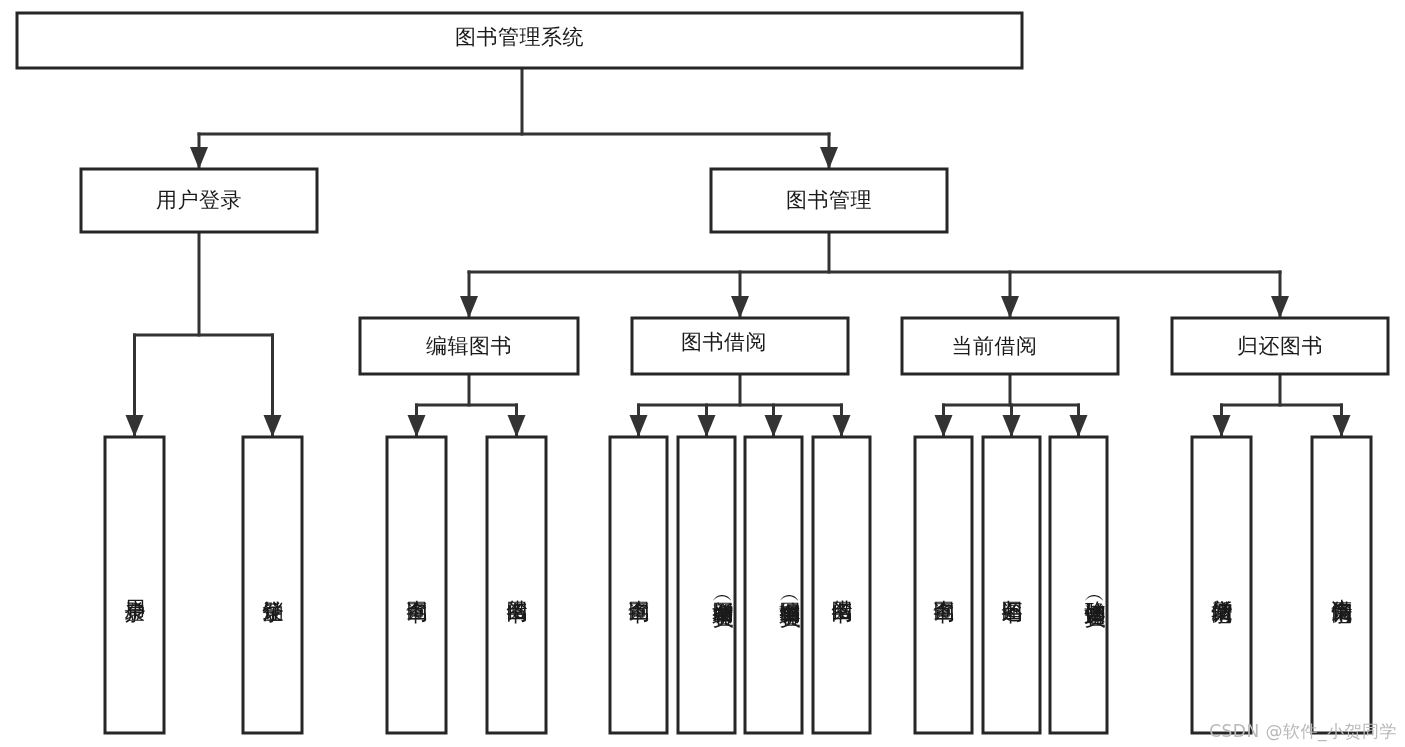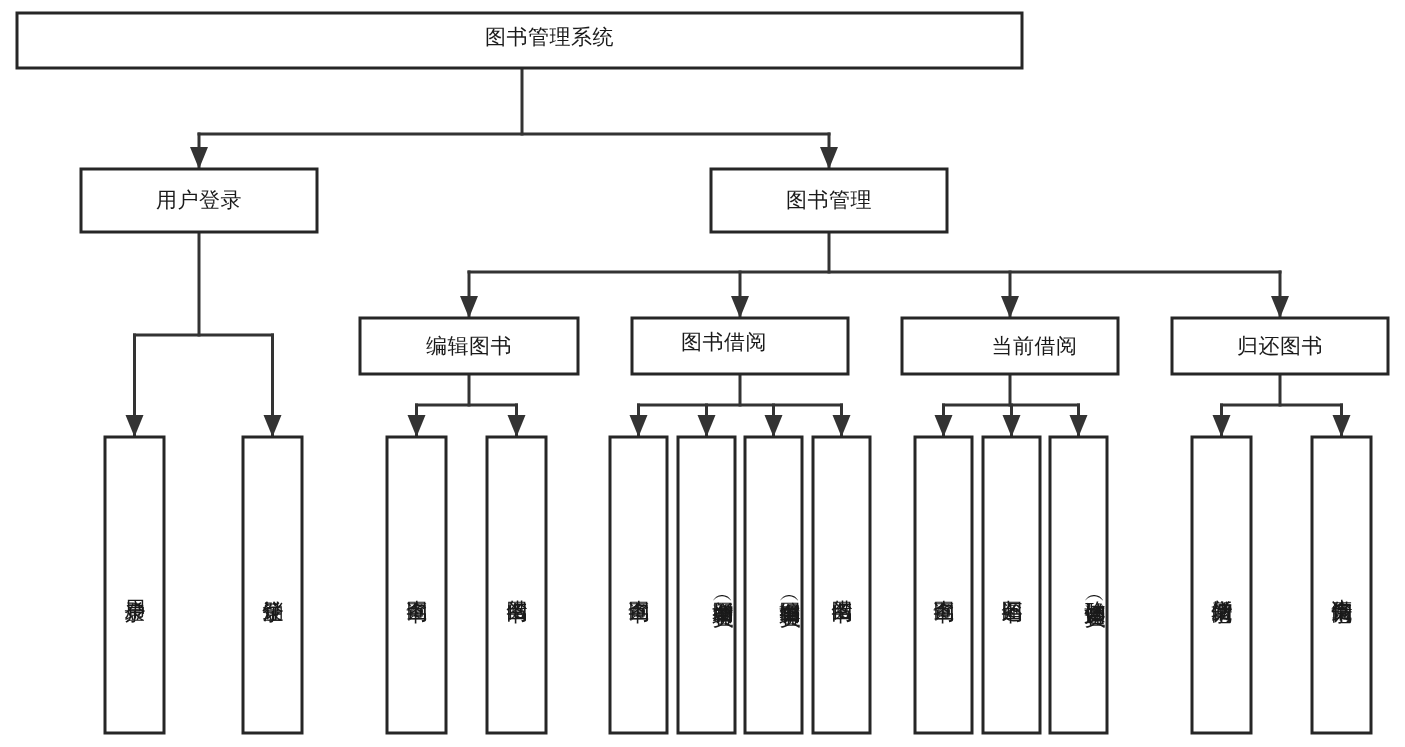--- a/index.html
+++ b/index.html
@@ -155,34 +155,35 @@
         <rect x="745" y="437" width="57" height="296" class="node-rect"></rect>
         <rect x="813" y="437" width="57" height="296" class="node-rect"></rect>
         <rect x="915" y="437" width="57" height="296" class="node-rect"></rect>
         <rect x="983" y="437" width="57" height="296" class="node-rect"></rect>
         <rect x="1050" y="437" width="57" height="296" class="node-rect"></rect>
         <rect x="1192" y="437" width="59" height="296" class="node-rect"></rect>
         <rect x="1312" y="437" width="59" height="296" class="node-rect"></rect>
       </g>
     </svg>
   <div id="label-layer">
-      <div class="node-label-h" style="left: 17px; top: 13px; width: 1005px; height: 49px; padding-left: 30px;">图书管理系统</div>
+      <div class="node-label-h" style="left: 17px; top: 13px; width: 1005px; height: 49px;">图书管理系统</div>
       <div class="node-label-h" style="left: 81px; top: 169px; width: 236px; height: 63px;">用户登录</div>
       <div class="node-label-h" style="left: 711px; top: 169px; width: 236px; height: 63px; border-radius: 7px;">图书管理</div>
       <div class="node-label-h" style="left: 360px; top: 318px; width: 218px; height: 56px;">编辑图书</div>
       <div class="node-label-h" style="left: 616px; top: 318px; width: 216px; height: 52px; font-family: Liberation Mono, monospace;">图书借阅</div>
-      <div class="node-label-h" style="left: 902px; top: 318px; width: 185px; height: 56px; padding-left: 40px;">当前借阅</div>
+      <div class="node-label-h" style="left: 902px; top: 318px; width: 185px; height: 56px;">当前借阅</div>
       <div class="node-label-h" style="left: 1172px; top: 318px; width: 216px; height: 56px;">归还图书</div>
       <div class="node-label-v" style="left: 105px; top: 437px; width: 59px; height: 296px; justify-content: center; align-items: center;">用户登录</div>
       <div class="node-label-v" style="left: 243px; top: 437px; width: 59px; height: 296px; justify-content: center; align-items: center;">注销登录</div>
       <div class="node-label-v" style="left: 387px; top: 437px; width: 59px; height: 296px; justify-content: center; align-items: center;">查询图书</div>
       <div class="node-label-v" style="left: 487px; top: 437px; width: 59px; height: 296px; justify-content: center; align-items: center;">借阅图书</div>
       <div class="node-label-v" style="left: 610px; top: 437px; width: 57px; height: 296px; justify-content: center; align-items: center;">查询图书</div>
       <div class="node-label-v" style="left: 678px; top: 437px; width: 57px; height: 296px; justify-content: center; align-items: flex-start; padding-top: 6px; box-sizing: border-box;">新增图书（管理员）</div>
       <div class="node-label-v" style="left: 745px; top: 437px; width: 57px; height: 296px; justify-content: center; align-items: flex-start; padding-top: 6px; box-sizing: border-box;">编辑图书（管理员）</div>
       <div class="node-label-v" style="left: 813px; top: 437px; width: 57px; height: 296px; justify-content: center; align-items: center;">借阅图书</div>
       <div class="node-label-v" style="left: 915px; top: 437px; width: 57px; height: 296px; justify-content: center; align-items: center;">查询图书</div>
       <div class="node-label-v" style="left: 983px; top: 437px; width: 57px; height: 296px; justify-content: center; align-items: center;">归还图书</div>
       <div class="node-label-v" style="left: 1050px; top: 437px; width: 57px; height: 296px; justify-content: center; align-items: flex-start; padding-top: 6px; box-sizing: border-box;">确认归还（管理员）</div>
       <div class="node-label-v" style="left: 1192px; top: 437px; width: 59px; height: 296px; justify-content: center; align-items: center;">新增借阅记录</div>
       <div class="node-label-v" style="left: 1312px; top: 437px; width: 59px; height: 296px; justify-content: center; align-items: center;">查询借阅记录</div>
     </div>
+  <div class="watermark">CSDN @软件_小贺同学</div>
 </div>
 
 </body></html>

